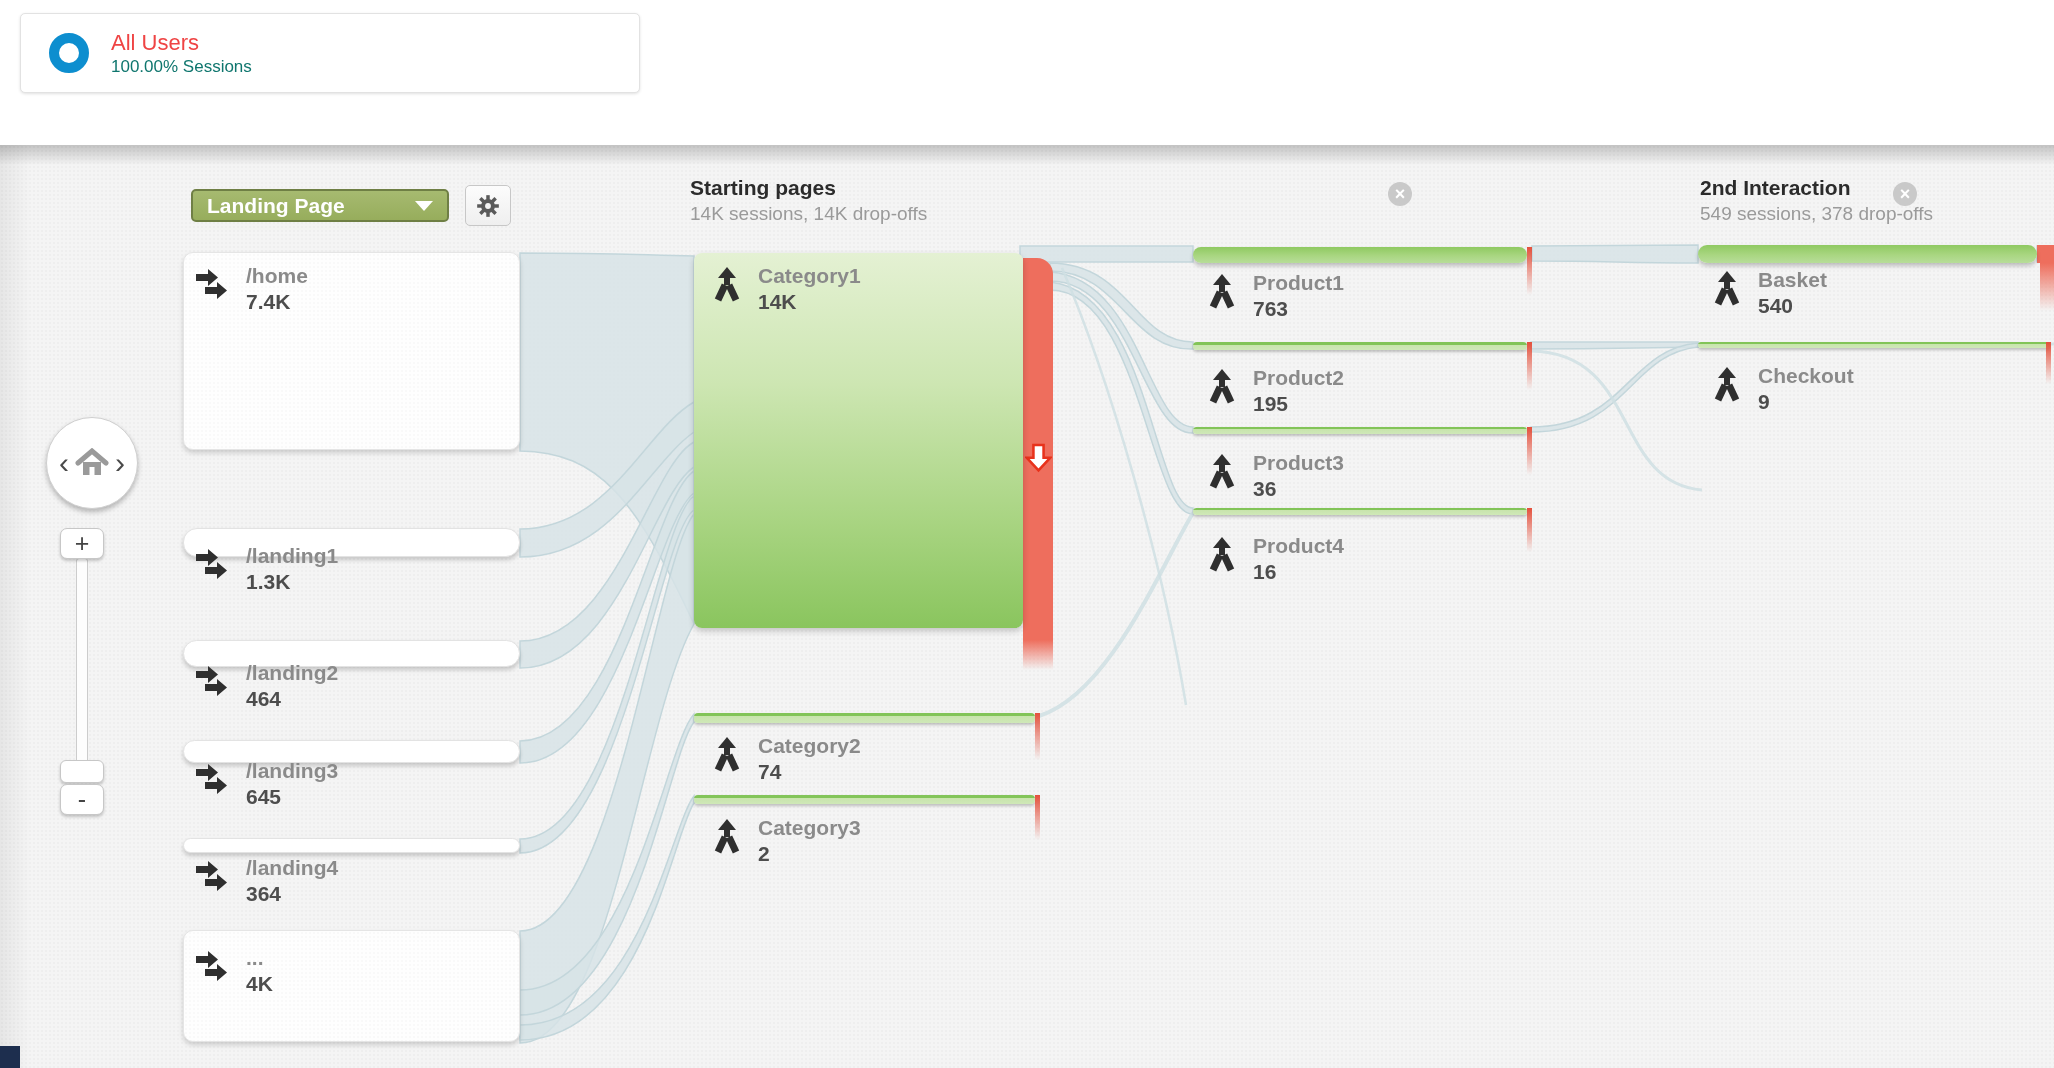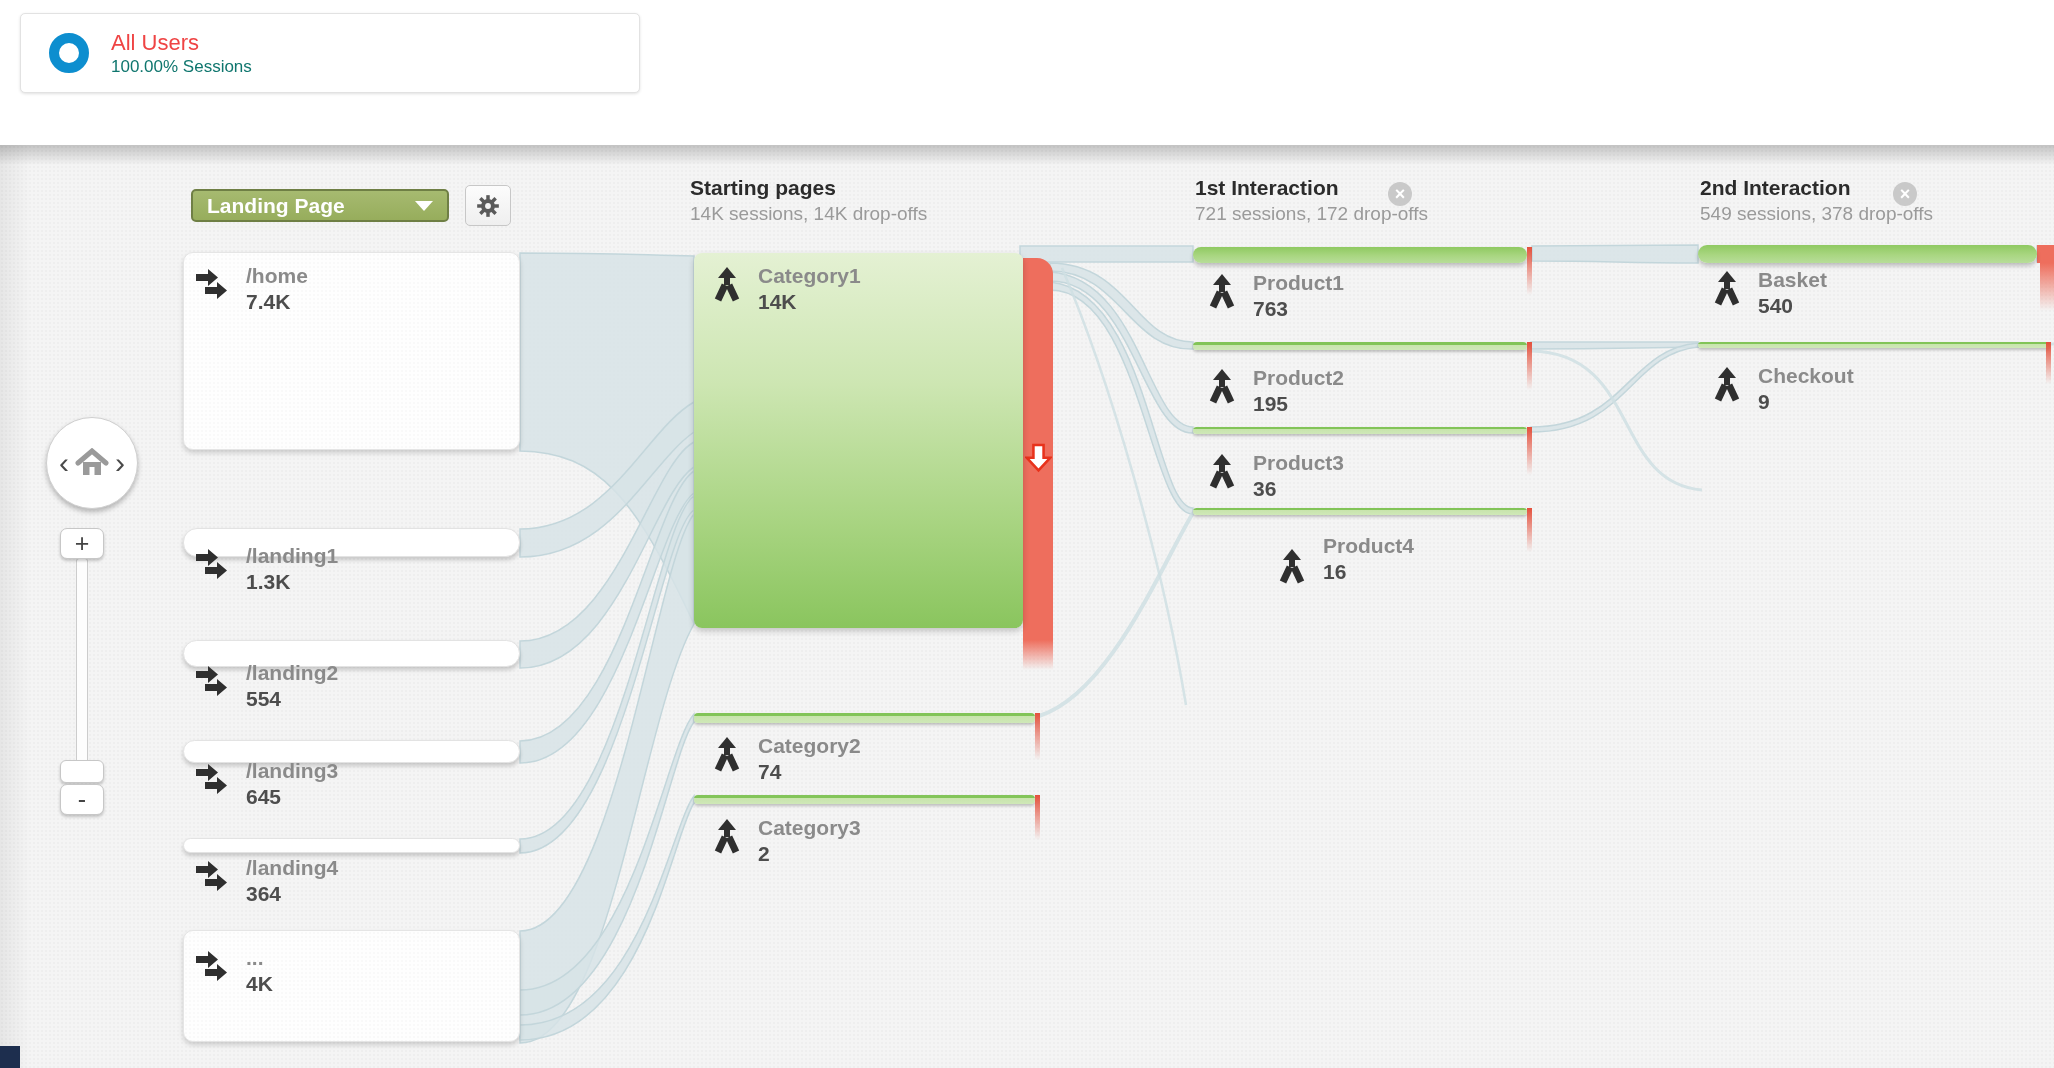--- a/index.html
+++ b/index.html
@@ -142,24 +142,20 @@
           <circle cx="12" cy="12" r="6.4"></circle>
         </g>
         <circle cx="12" cy="12" r="2.7" fill="#f4f4f4"></circle>
       </svg>
     </div>
 
     <div class="col-head" style="left:690px;top:30px;">
       <div class="col-title">Starting pages</div>
       <div class="col-sub">14K sessions, 14K drop-offs</div>
     </div>
-    <div class="col-head" style="left:1195px;top:30px;">
-      <div class="col-title">1st Interaction</div>
-      <div class="col-sub">721 sessions, 172 drop-offs</div>
-    </div>
     <div class="close-btn" style="left:1388px;top:37px;">×</div>
     <div class="col-head" style="left:1700px;top:30px;">
       <div class="col-title">2nd Interaction</div>
       <div class="col-sub">549 sessions, 378 drop-offs</div>
     </div>
     <div class="close-btn" style="left:1893px;top:37px;">×</div>
 
     <div class="redband" style="left:1023px;top:113px;width:30px;height:382px;border-radius:0 16px 0 0;"></div>
     <div class="redfade" style="left:1023px;top:495px;width:30px;height:30px;"></div>
     <svg style="position:absolute;left:1025px;top:298px;z-index:9;" width="27" height="31" viewBox="0 0 32 34">
@@ -197,21 +193,21 @@
     <div class="node pill" style="left:183px;top:495px;width:337px;height:27px;"></div>
     <div class="label-group" style="left:196px;top:515px;">
       <svg width="36" height="38" viewBox="0 0 36 38">
           <g fill="#2f2f2f">
         <path d="M0,7 h12 v-5 l10,8.5 -10,8.5 v-5 h-12 z"></path>
             <path d="M9,24 h12 v-5 l10,8.5 -10,8.5 v-5 h-12 z" transform="translate(0,-4)"></path>
           </g>
         </svg>
       <div class="ltext">
           <div class="nlabel">/landing2</div>
-        <div class="nvalue">554</div>
+        <div class="nvalue">464</div>
         </div>
     </div>
 
     <div class="node pill" style="left:183px;top:595px;width:337px;height:23px;"></div>
     <div class="label-group" style="left:196px;top:613px;">
       <svg width="36" height="38" viewBox="0 0 36 38">
           <g fill="#2f2f2f">
         <path d="M0,7 h12 v-5 l10,8.5 -10,8.5 v-5 h-12 z"></path>
             <path d="M9,24 h12 v-5 l10,8.5 -10,8.5 v-5 h-12 z" transform="translate(0,-4)"></path>
           </g>
@@ -346,21 +342,21 @@
           </g>
         </svg>
       <div class="ltext">
           <div class="nlabel">Product3</div>
         <div class="nvalue">36</div>
         </div>
     </div>
 
     <div class="node gbar-thin" style="left:1193px;top:363px;width:334px;height:7px;"></div>
     <div class="redtick" style="left:1527px;top:363px;height:44px;"></div>
-    <div class="label-group" style="left:1275px;top:388px;align-items:flex-end;">
+    <div class="label-group" style="left:1205px;top:388px;">
       <svg width="34" height="36" viewBox="0 0 34 36">
         <polygon points="17,0 8,11 26,11" fill="#2f2f2f"></polygon>
           <rect x="14" y="9" width="6" height="9" fill="#2f2f2f"></rect>
         <g stroke="#2f2f2f" stroke-width="7" fill="none">
             <path d="M8,33 L15,18"></path>
             <path d="M26,33 L19,18"></path>
           </g>
         </svg>
       <div class="ltext">
           <div class="nlabel">Product4</div>

